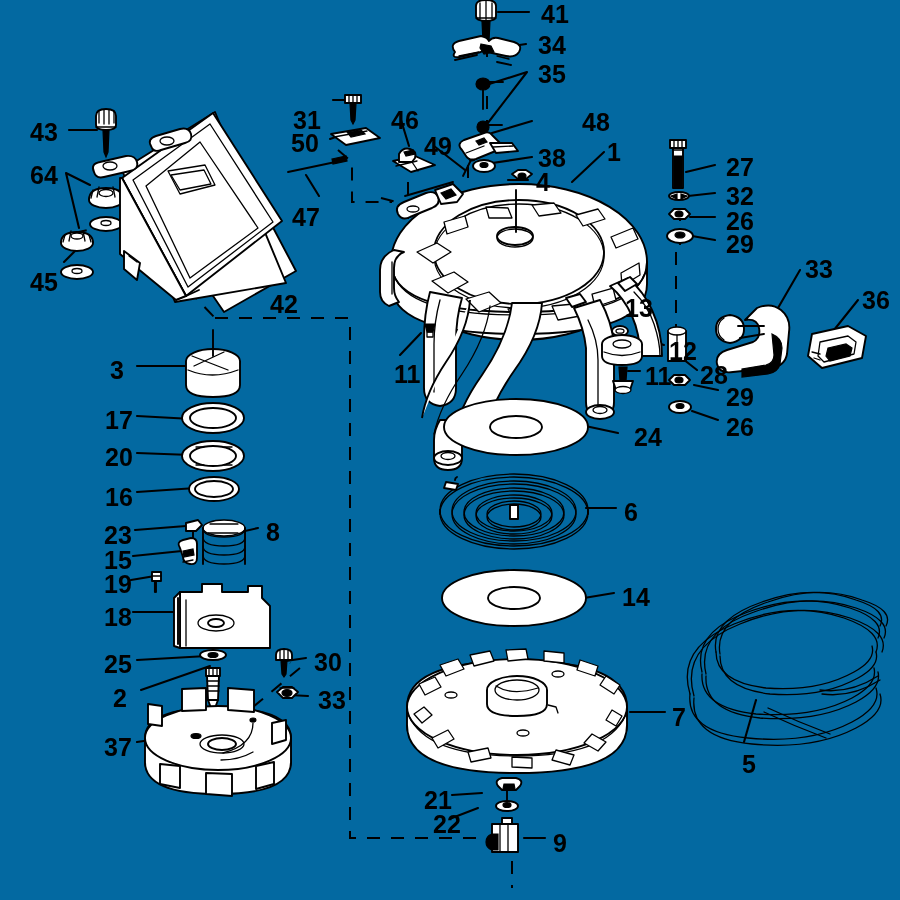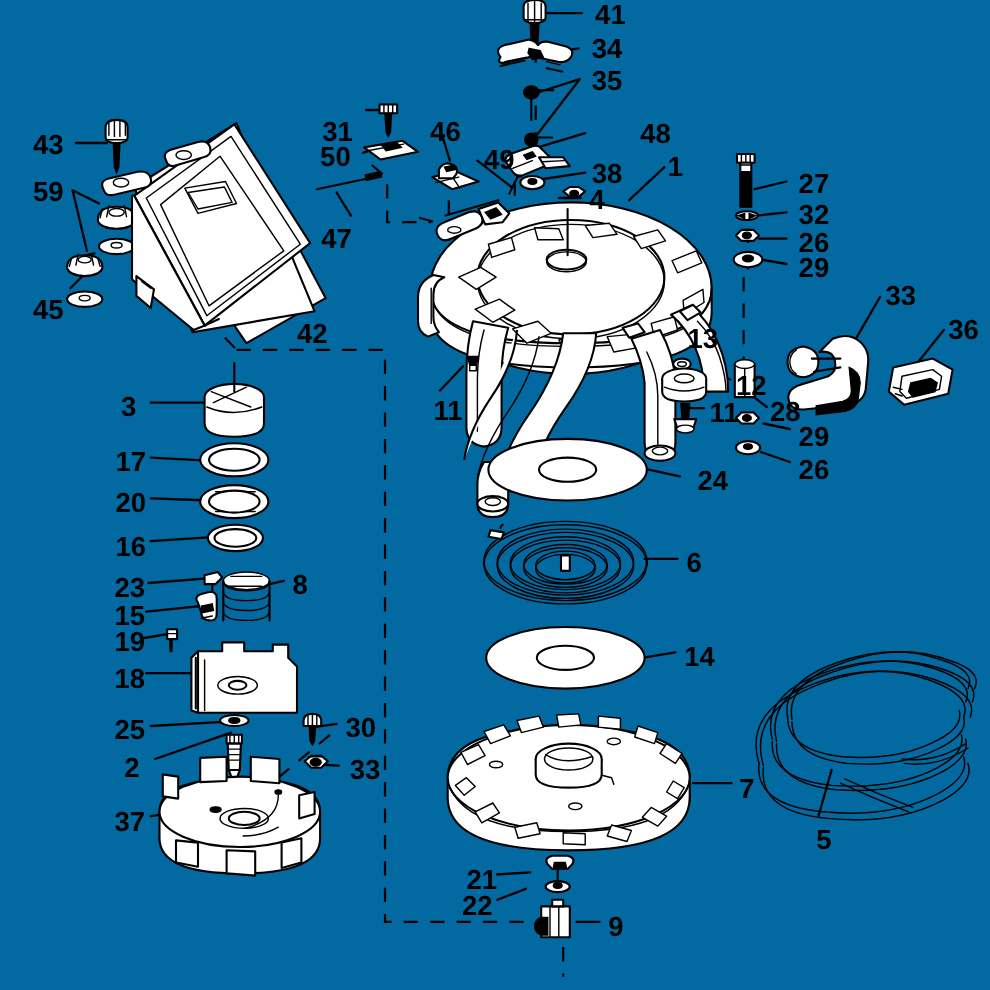--- a/index.html
+++ b/index.html
@@ -555,26 +555,26 @@
 
   <div id="callout-layer">
       <div class="callout" style="left: 541px; top: 2px;">41</div>
       <div class="callout" style="left: 538px; top: 33px;">34</div>
       <div class="callout" style="left: 538px; top: 62px;">35</div>
       <div class="callout" style="left: 293px; top: 93px; margin-top: 15px;">31</div>
       <div class="callout" style="left: 391px; top: 108px;">46</div>
       <div class="callout" style="left: 538px; top: 110px; margin-left: 44px;">48</div>
       <div class="callout" style="left: 30px; top: 120px;">43</div>
       <div class="callout" style="left: 291px; top: 131px;">50</div>
-      <div class="callout" style="left: 440px; top: 134px; text-align: right;">49</div>
+      <div class="callout" style="left: 424px; top: 134px; text-align: right;">49</div>
       <div class="callout" style="left: 538px; top: 146px;">38</div>
       <div class="callout" style="left: 607px; top: 140px;">1</div>
       <div class="callout" style="left: 726px; top: 155px;">27</div>
       <div class="callout" style="left: 536px; top: 170px;">4</div>
-      <div class="callout" style="left: 30px; top: 163px;">59</div>
+      <div class="callout" style="left: 30px; top: 163px;">64</div>
       <div class="callout" style="left: 726px; top: 184px;">32</div>
       <div class="callout" style="left: 292px; top: 205px;">47</div>
       <div class="callout" style="left: 726px; top: 209px;">26</div>
       <div class="callout" style="left: 726px; top: 232px;">29</div>
       <div class="callout" style="left: 30px; top: 270px;">45</div>
       <div class="callout" style="left: 805px; top: 257px;">33</div>
       <div class="callout" style="left: 862px; top: 288px;">36</div>
       <div class="callout" style="left: 270px; top: 292px;">42</div>
       <div class="callout" style="left: 625px; top: 296px;">13</div>
       <div class="callout" style="left: 669px; top: 339px;">12</div>
@@ -596,17 +596,17 @@
       <div class="callout" style="left: 104px; top: 605px;">18</div>
       <div class="callout" style="left: 622px; top: 585px;">14</div>
       <div class="callout" style="left: 104px; top: 652px;">25</div>
       <div class="callout" style="left: 314px; top: 650px;">30</div>
       <div class="callout" style="left: 113px; top: 686px;">2</div>
       <div class="callout" style="left: 318px; top: 688px;">33</div>
       <div class="callout" style="left: 672px; top: 705px;">7</div>
       <div class="callout" style="left: 104px; top: 735px;">37</div>
       <div class="callout" style="left: 742px; top: 752px;">5</div>
       <div class="callout" style="left: 424px; top: 788px;">21</div>
-      <div class="callout" style="left: 420px; top: 812px;">22</div>
+      <div class="callout" style="left: 433px; top: 812px;">22</div>
       <div class="callout" style="left: 553px; top: 831px;">9</div>
     </div>
 
 </div>
 
 </body></html>

